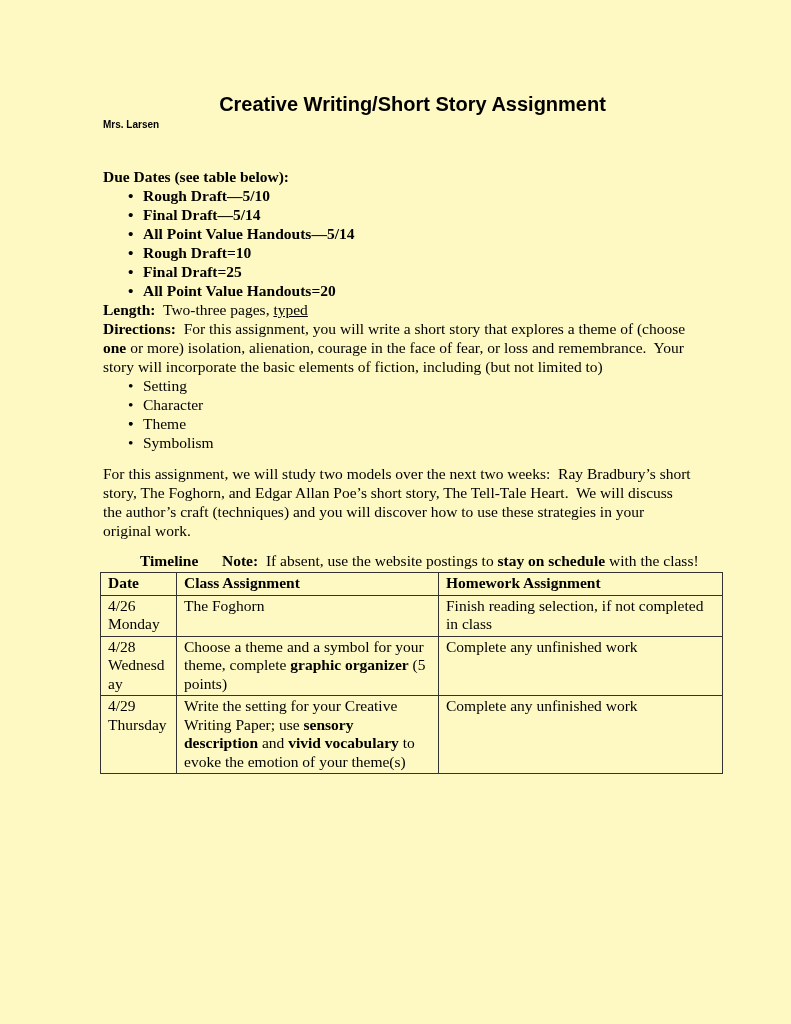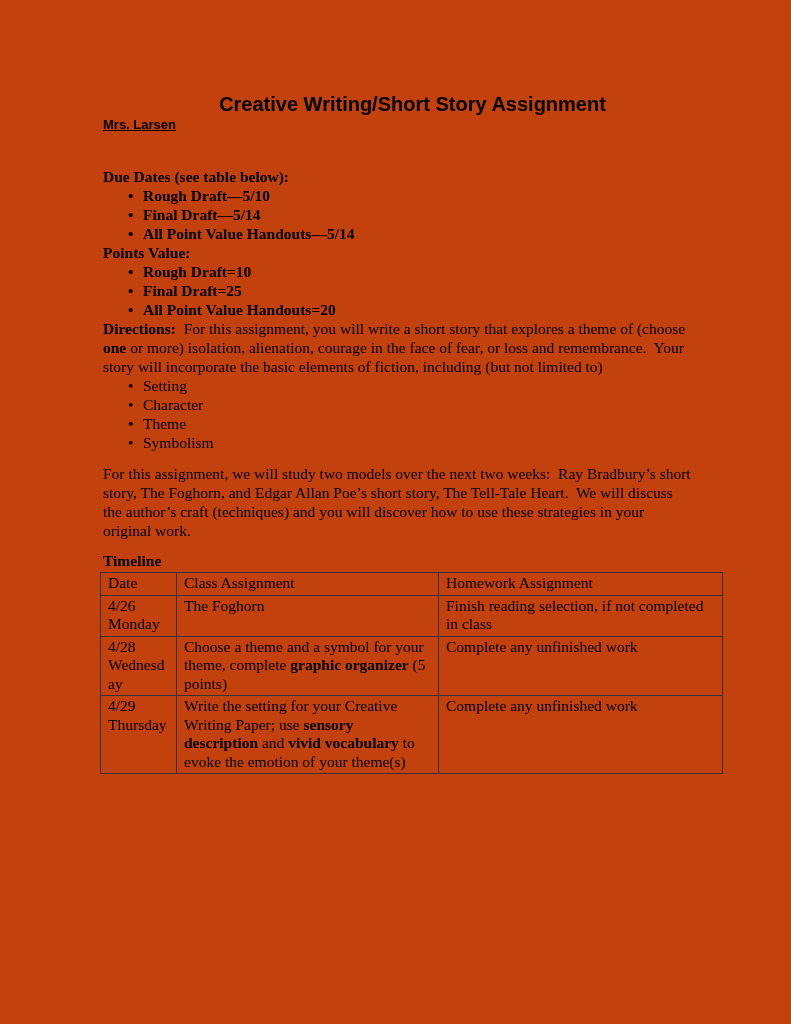--- a/index.html
+++ b/index.html
@@ -1,65 +1,65 @@
 <!DOCTYPE html>
 <html><head>
 <meta charset="utf-8">
 <style>
   html,body{margin:0;padding:0;background:#ffffff;}
   .page{
     position:relative;
     width:791px;height:1024px;
-    background:#c2410c;color:#000;
+    background:#fef9c3;color:#000;
     font-family:"Liberation Serif", serif;
     font-size:15.5px;line-height:19px;
     box-sizing:border-box;
     padding:92px 69px 0 103px;
     overflow:hidden;
   }
   .b{font-weight:bold;}
   .i{}
   .u{text-decoration:underline;}
   sup{font-size:0.62em;line-height:0;vertical-align:super;}
   .runs{white-space:pre-wrap;}
 
   h1.title{
     font-family:"Liberation Sans", sans-serif;
     font-size:20px;line-height:25px;
     font-weight:bold;text-align:center;
     margin:0;
   }
   .docheader{
     font-family:"Liberation Sans", sans-serif;
-    font-size:13px;line-height:15px;font-weight:bold;text-decoration:underline;
+    font-size:10px;line-height:15px;font-weight:bold;
   }
   .sec-heading{font-weight:bold;}
   .due-block{margin-top:35px;}
   .blist{list-style:none;margin:0;padding:0;}
   .blist li{padding-left:40px;position:relative;}
   .blist li .marker{position:absolute;left:25px;}
   .blist.boldlist li{font-weight:bold;}
   .para{margin:0 0 0 0;width:588px;}
   .para.models{margin-top:12px;}
-  .timeline-row{margin-top:11px;display:flex;}
+  .timeline-row{margin-top:11px;display:flex;justify-content:flex-end;}
   .timeline-label{font-weight:bold;width:82px;flex:none;}
   .timeline-note{width:500px;}
   table.schedule{
     border-collapse:collapse;table-layout:fixed;
     width:622px;margin-left:-3px;margin-top:2px;
     font-size:15.5px;line-height:18.5px;
   }
   table.schedule th, table.schedule td{
     border:1px solid #333;
     vertical-align:top;text-align:left;
     padding:1px 7px 2px 7px;
     font-weight:normal;
     overflow-wrap:anywhere;
   }
-  table.schedule th{font-weight:normal;}
+  table.schedule th{font-weight:bold;}
   col.c-date{width:76px;}
   col.c-class{width:262px;}
   col.c-hw{width:284px;}
 </style>
 </head>
 <body>
 
 <div class="page">
 
   <h1 class="title">Creative Writing/Short Story Assignment</h1>
@@ -68,42 +68,43 @@
     <div>Mrs. Larsen</div>
   </div>
 
   <div class="due-block">
     <div class="sec-heading">Due Dates (see table below):</div>
     <ul class="blist boldlist">
       <li><span class="marker">•</span><span>Rough Draft—5/10</span></li>
       <li><span class="marker">•</span><span>Final Draft—5/14</span></li>
       <li><span class="marker">•</span><span>All Point Value Handouts—5/14</span></li>
     </ul>
-    <div class="sec-heading">Points Value:</div>
     <ul class="blist boldlist">
       <li><span class="marker">•</span><span>Rough Draft=10</span></li>
       <li><span class="marker">•</span><span>Final Draft=25</span></li>
       <li><span class="marker">•</span><span>All Point Value Handouts=20</span></li>
     </ul>
+    <div class="runs"><span class="b">Length:</span><span>  Two-three pages, </span><span class="u">typed</span></div>
   </div>
 
   <p class="para runs"><span class="b">Directions:</span><span>  For this assignment, you will write a short story that explores a theme of (choose </span><span class="b">one</span><span> or more) isolation, alienation, courage in the face of fear, or loss and remembrance.  Your story will incorporate the basic elements of fiction, including (but not limited to)</span></p>
 
   <ul class="blist">
     <li><span class="marker">•</span><span>Setting</span></li>
     <li><span class="marker">•</span><span>Character</span></li>
     <li><span class="marker">•</span></li>
     <li><span class="marker">•</span><span>Theme</span></li>
     <li><span class="marker">•</span><span>Symbolism</span></li>
   </ul>
 
   <p class="para models runs"><span>For this assignment, we will study two models over the next two weeks:  Ray Bradbury’s short story, </span><span class="i">The Foghorn</span><span>, and Edgar Allan Poe’s short story, </span><span class="i">The Tell-Tale Heart</span><span>.  We will discuss the author’s craft (techniques) and you will discover how to use these strategies in </span><span class="i">your</span><span> original work.</span></p>
 
   <div class="timeline-row">
     <span class="timeline-label">Timeline</span>
+    <div class="timeline-note runs"><span class="b">Note:</span><span>  If absent, use the website postings to </span><span class="b">stay on schedule</span><span> with the class!</span></div>
   </div>
 
   <table class="schedule">
     <colgroup>
         <col class="c-date">
         <col class="c-class">
         <col class="c-hw">
       </colgroup>
     <thead>
       <tr>

